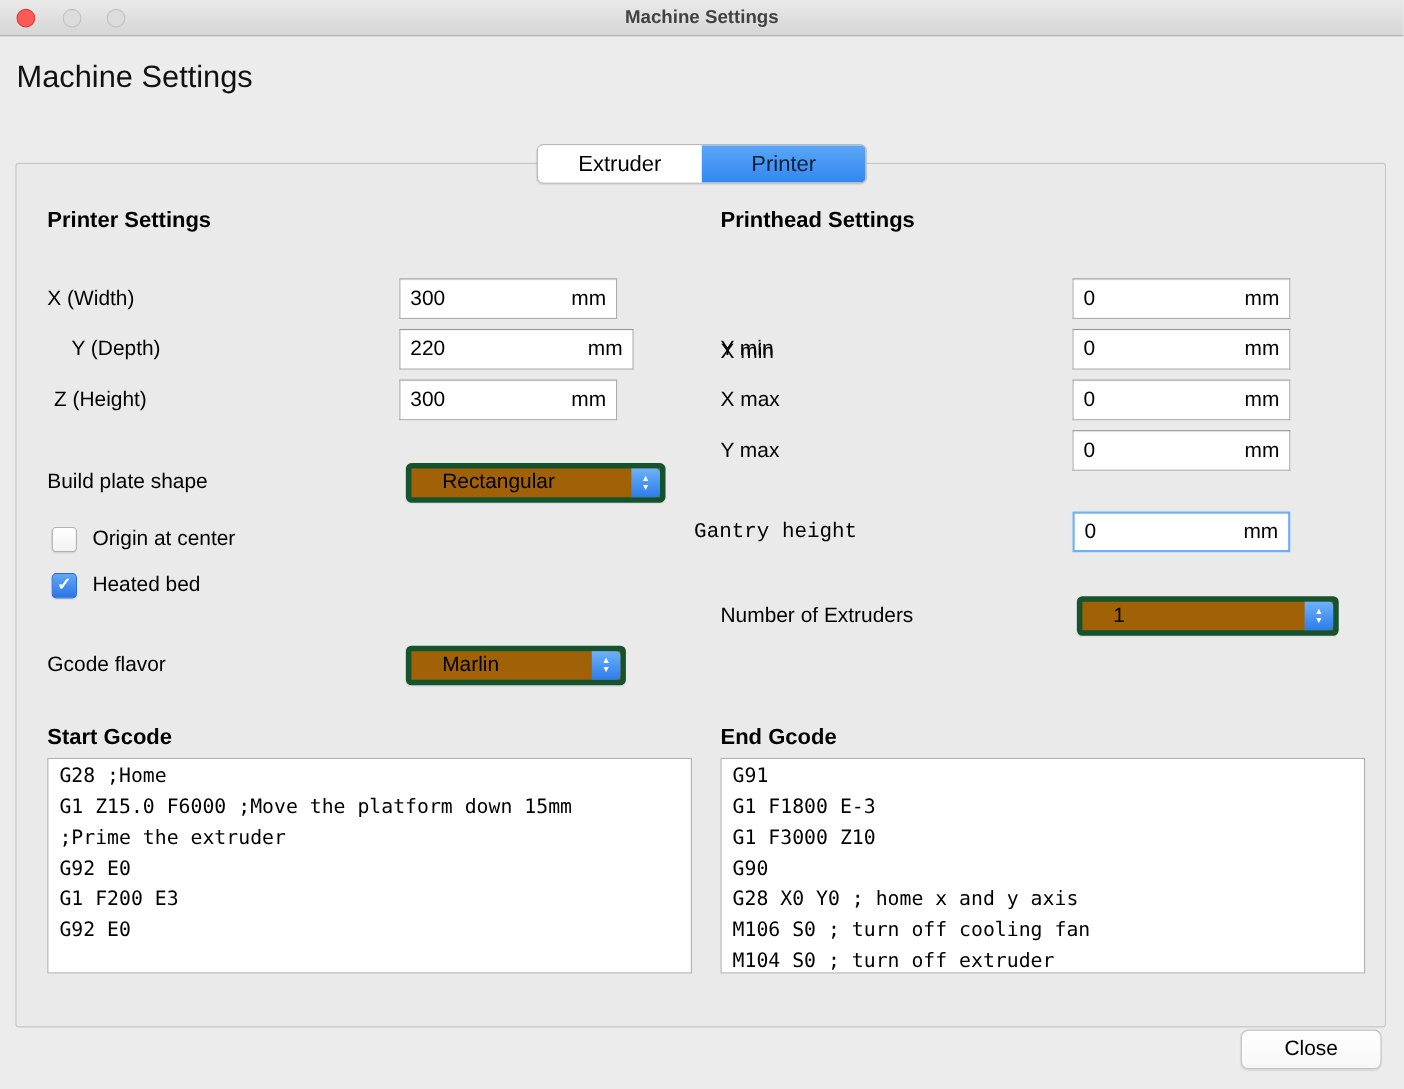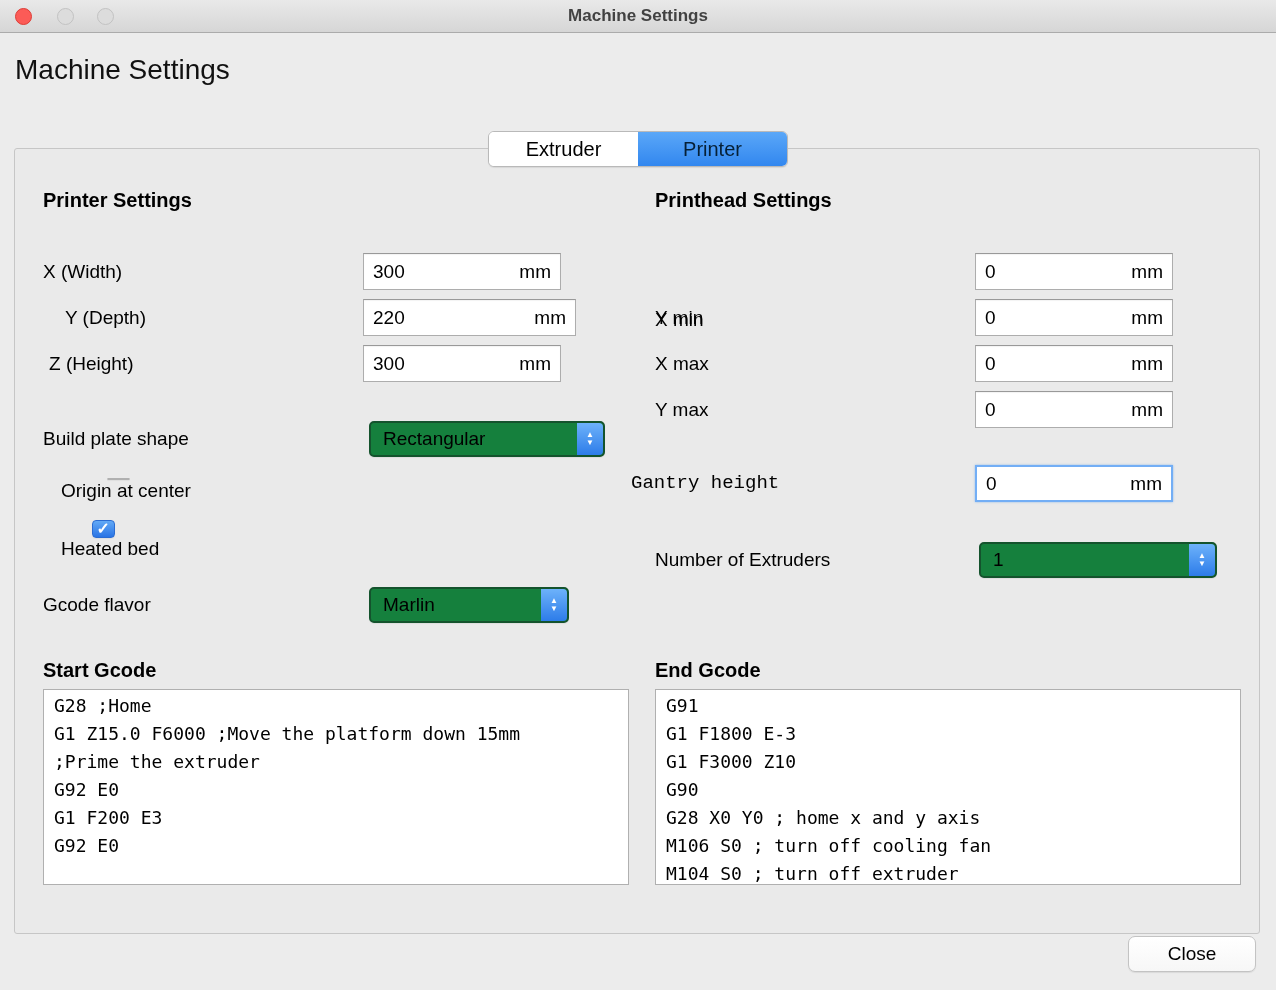--- a/index.html
+++ b/index.html
@@ -78,37 +78,37 @@
     flex: 1; min-width: 0; border: none; outline: none; background: transparent;
     font-family: "Liberation Sans", sans-serif; font-size: 19px; color: #000;
   }
   .input-box .unit { font-size: 19px; color: #000; margin-left: 16px; }
   .input-box.focused {
     border: 2px solid #73aef5;
     box-shadow: 0 0 2px rgba(70,150,240,0.55);
   }
 
   .combo {
-    position: absolute; height: 36px; background: #15803d;
-    border: 2px solid #14532d; border-radius: 5px;
-    display: flex; align-items: center; padding-left: 12px;
+    position: absolute; height: 36px; background: #a16207;
+    border: 5px solid #14532d; border-radius: 5px;
+    display: flex; align-items: center; padding-left: 28px;
     font-size: 19px; color: #000;
     box-shadow: 0 1px 1px rgba(0,0,0,0.06);
   }
   .combo .stepper {
     position: absolute; right: 0; top: 0; bottom: 0; width: 26px;
     background: linear-gradient(#6db2fa, #2d7ce9);
     border-radius: 0 4px 4px 0;
     display: flex; flex-direction: column; align-items: center; justify-content: center;
     color: #fff;
   }
   .combo .stepper span { font-size: 8px; line-height: 8px; }
 
   .check-row {
-    position: absolute; display: flex; align-items: center; height: 24px; flex-direction: column;
+    position: absolute; display: flex; align-items: center; height: 24px;
   }
   .checkbox {
     width: 23px; height: 23px; border-radius: 4px;
     background: linear-gradient(#ffffff, #f2f2f2);
     border: 1px solid #b0b0b0;
     display: flex; align-items: center; justify-content: center;
     box-shadow: 0 1px 1px rgba(0,0,0,0.05);
   }
   .checkbox.checked {
     background: linear-gradient(#62a9f6, #2a74e5);

